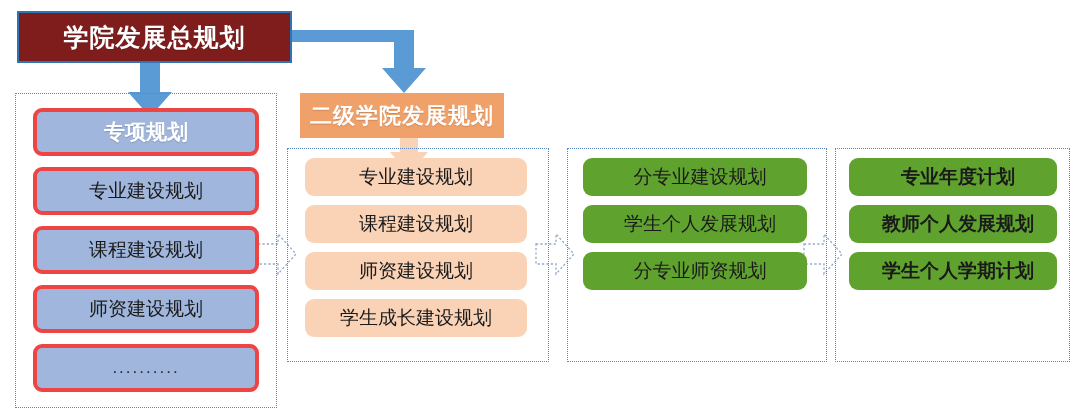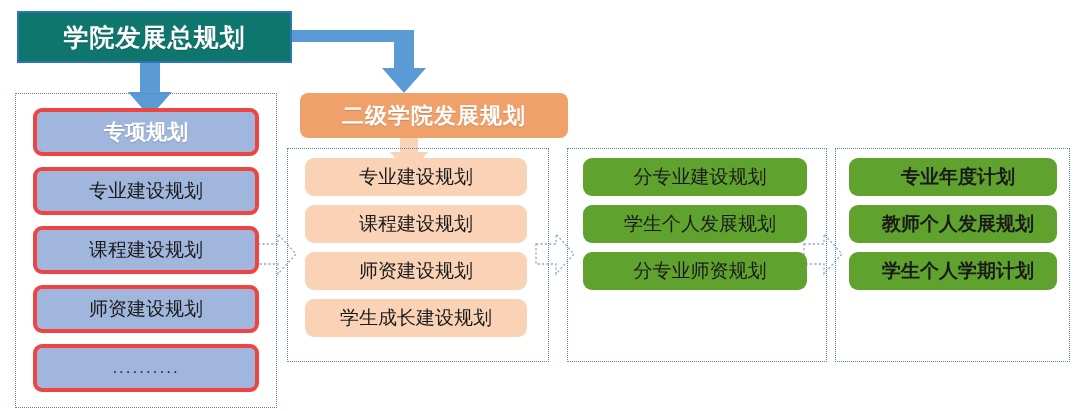--- a/index.html
+++ b/index.html
@@ -25,21 +25,21 @@
 
   
   .abs { position: absolute; box-sizing: border-box; }
 
   
   .master-box {
     left: 17px;
     top: 11px;
     width: 275px;
     height: 52px;
-    background: #0f766e;
+    background: #7f1d1d;
     border: 2px solid #2E75B6;
     display: flex;
     align-items: center;
     justify-content: center;
     color: #ffffff;
     font-size: 25px;
     font-weight: bold;
     letter-spacing: 1px;
     text-shadow: 0 1px 1px rgba(0,0,0,0.18);
   }
@@ -51,32 +51,31 @@
   }
   .frame-1 { left: 15px;  top: 93px;  width: 262px; height: 315px; }
   .frame-2 { left: 287px; top: 148px; width: 262px; height: 214px; }
   .frame-3 { left: 567px; top: 148px; width: 260px; height: 214px; }
   .frame-4 { left: 835px; top: 148px; width: 235px; height: 214px; }
 
   
   .sub-header {
     left: 300px;
     top: 93px;
-    width: 268px;
+    width: 204px;
     height: 45px;
     background: #F0A16A;
     display: flex;
     align-items: center;
     justify-content: center;
     color: #ffffff;
     font-size: 22px;
     font-weight: bold;
     letter-spacing: 1px;
     text-shadow: 0 1px 1px rgba(0,0,0,0.15);
-    border-radius: 8px;
   }
 
   
   .pill {
     border-radius: 9px;
     display: flex;
     align-items: center;
     justify-content: center;
     font-size: 19px;
     color: #1a1a1a;

